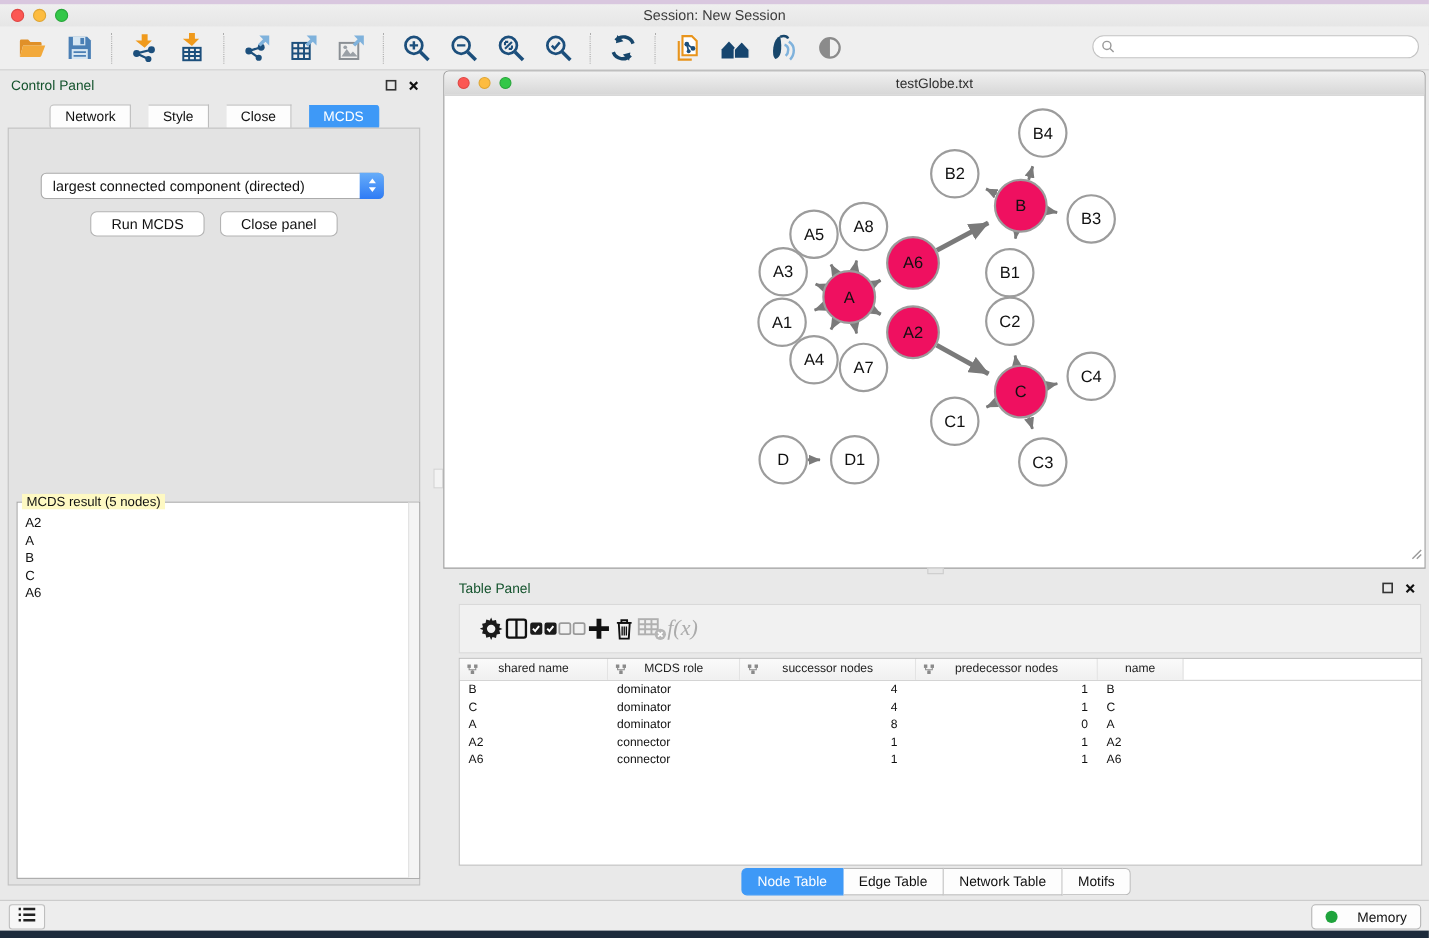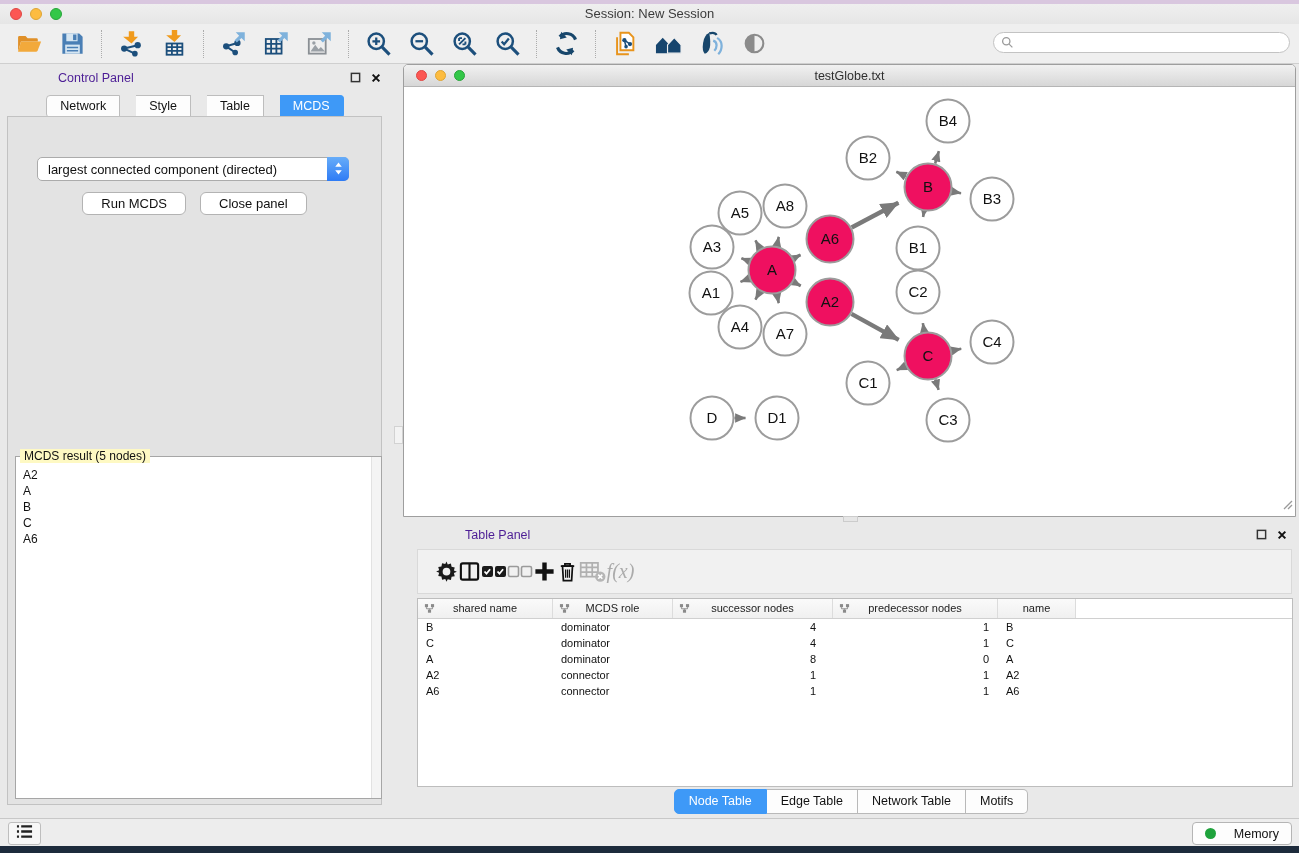--- a/index.html
+++ b/index.html
@@ -32,21 +32,21 @@
   .tb-btn { width:34px; height:34px; display:flex; align-items:center; justify-content:center; cursor:default; }
   .tb-btn svg { width:27px; height:27px; }
   .search-box { position:absolute; right:9px; top:32px; width:297px; height:21px;
     background:#fff; border:1px solid #C3C3C3; border-radius:11px;
     display:flex; align-items:center; padding-left:7px; gap:4px; }
   .search-box svg { width:13px; height:13px; }
   .search-box input { border:none; outline:none; flex:1; font-size:12px; background:transparent; height:17px; }
 
   
   #control-panel { position:absolute; left:0; top:64px; width:390px; bottom:35px; }
-  .panel-title { position:absolute; left:10px; top:7px; font-size:12.5px; color:#4c1d95;margin-left:48px; }
+  .panel-title { position:absolute; left:10px; top:7px; font-size:12.5px; color:#14532d; }
   .panel-icons { position:absolute; right:9px; top:8px; display:flex; gap:10px; align-items:center; }
   .panel-icons span { display:flex; }
   #cp-tabs { position:absolute; left:0; top:31px; width:100%; display:flex; justify-content:center;gap:16px; }
   .cp-tab { padding:3px 13px 4px; font-size:12.5px; background:#FDFDFD; border:1px solid #BDBDBD;
     border-left:none; color:#111; cursor:default; }
   .cp-tab:first-child { border-left:1px solid #BDBDBD; border-radius:4px 0 0 4px; }
   .cp-tab:last-child { border-radius:0 4px 4px 0; }
   .cp-tab.active { background:#3E99F7; border-color:#3E99F7; color:#fff; }
   #cp-content { position:absolute; left:7px; right:8px; top:52px; bottom:13px;
     background:#E3E3E3; border:1px solid #C2C2C2; }
@@ -309,21 +309,21 @@
       </span>
     <span>
         <svg width="10" height="10" viewBox="0 0 12 12">
           <path d="M2 2l8 8M10 2l-8 8" stroke="#111" stroke-width="2.4"></path>
         </svg>
       </span>
   </div>
   <div id="cp-tabs">
       <div class="cp-tab">Network</div>
       <div class="cp-tab">Style</div>
-      <div class="cp-tab">Table</div>
+      <div class="cp-tab">Close</div>
       <div class="cp-tab active">MCDS</div>
     </div>
   <div id="cp-content">
     <div class="criterion-select">
       <span class="val">largest connected component (directed)</span>
       <span class="stepper">
           <svg width="9" height="15" viewBox="0 0 10 16">
             <path d="M5 1.2L8.6 6H1.4z" fill="#fff"></path>
             <path d="M5 14.8L1.4 10h7.2z" fill="#fff"></path>
           </svg>

